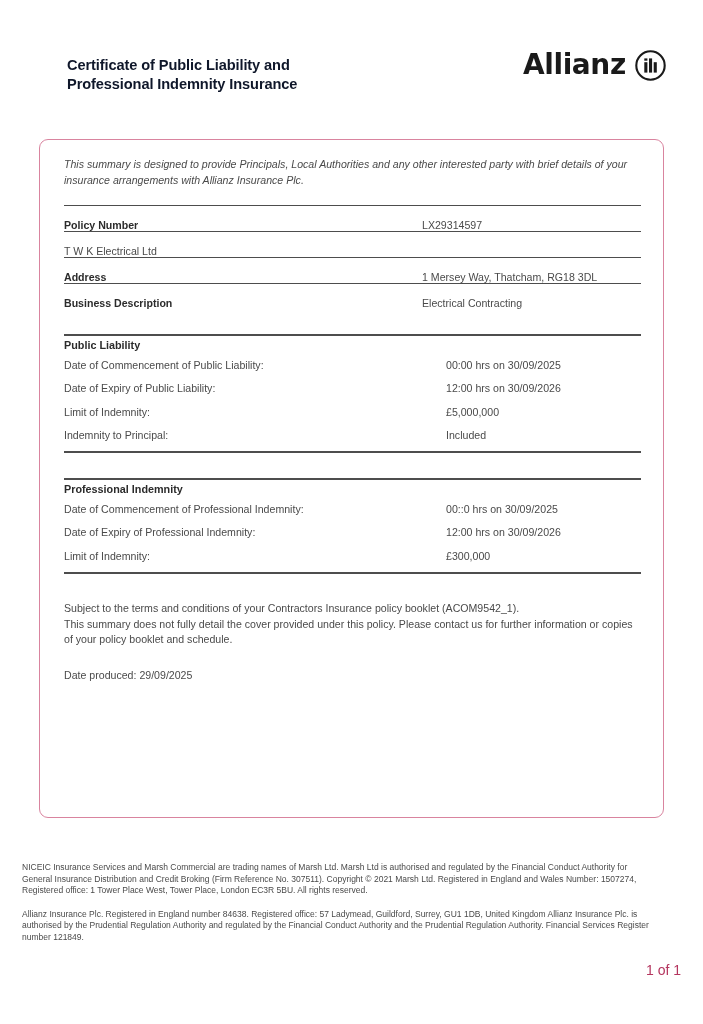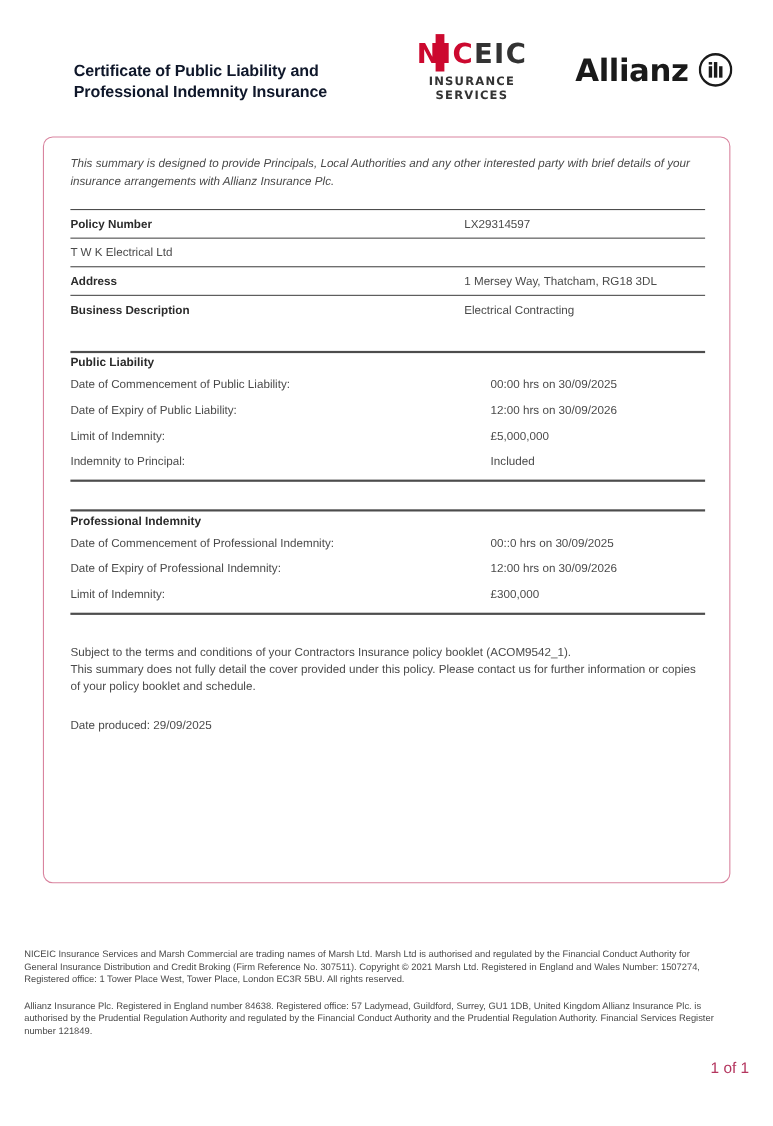--- a/index.html
+++ b/index.html
@@ -81,37 +81,37 @@
     margin-top: 3px;
     font-family: "DejaVu Sans", sans-serif;
   }
 
   
   .allianz {
     position: absolute;
     left: 523px;
     top: 20px;
     display: flex;
-    align-items: flex-start;
+    align-items: flex-end;
     gap: 9px;
   }
   .allianz-word {
     font-size: 28px;
     font-weight: bold;
     color: #1a1a1a;
     letter-spacing: -0.4px;
     font-family: "DejaVu Sans", sans-serif;
   }
   .allianz-emblem { display: block; }
 
   
   .panel {
     position: absolute;
     left: 39px;
-    top: 124px;
+    top: 139px;
     width: 625px;
     height: 679px;
     border: 1.3px solid #d9849f;
     border-radius: 9px;
     box-sizing: border-box;
   }
   .panel-inner {
     position: absolute;
     left: 24px;
     top: 17px;
@@ -125,21 +125,21 @@
     color: #4a4a4a;
     margin-bottom: 17px;
   }
 
   
   .rows { width: 100%; }
   .row {
     display: flex;
     border-top: 1.6px solid #4d4d4d;
     height: 25px;
-    align-items: center;
+    align-items: flex-end;
     font-size: 10.6px;
   }
   .row .label {
     width: 358px;
     font-weight: bold;
     color: #2b2b2b;
   }
   .row .value { color: #4a4a4a; }
 
   .section {
@@ -202,32 +202,20 @@
 </head>
 <body>
 
 <div class="header">
 
   <div class="doc-title">
     <div>Certificate of Public Liability and</div>
     <div>Professional Indemnity Insurance</div>
   </div>
 
-  <div class="niceic">
-    <div class="niceic-mark">
-      <div class="niceic-letters">
-        <span class="nic-red">NIC</span><span class="eic-dark">EIC</span>
-      </div>
-      <div class="niceic-bar"></div>
-    </div>
-    <div class="niceic-sub">
-      <div>INSURANCE</div>
-      <div>SERVICES</div>
-    </div>
-  </div>
 
   <div class="allianz">
     <div class="allianz-word">Allianz</div>
     <svg class="allianz-emblem" width="31" height="31" viewBox="0 0 31 31">
       <circle cx="15.5" cy="15.5" r="14.2" fill="none" stroke="#1a1a1a" stroke-width="2.1"></circle>
       <rect x="9.3" y="12.2" width="3.1" height="10.4" fill="#1a1a1a"></rect>
       <rect x="14.0" y="8.4" width="3.1" height="14.2" fill="#1a1a1a"></rect>
       <rect x="18.7" y="12.2" width="3.1" height="10.4" fill="#1a1a1a"></rect>
       <rect x="9.3" y="8.4" width="3.1" height="2.3" fill="#1a1a1a"></rect>
     </svg>

